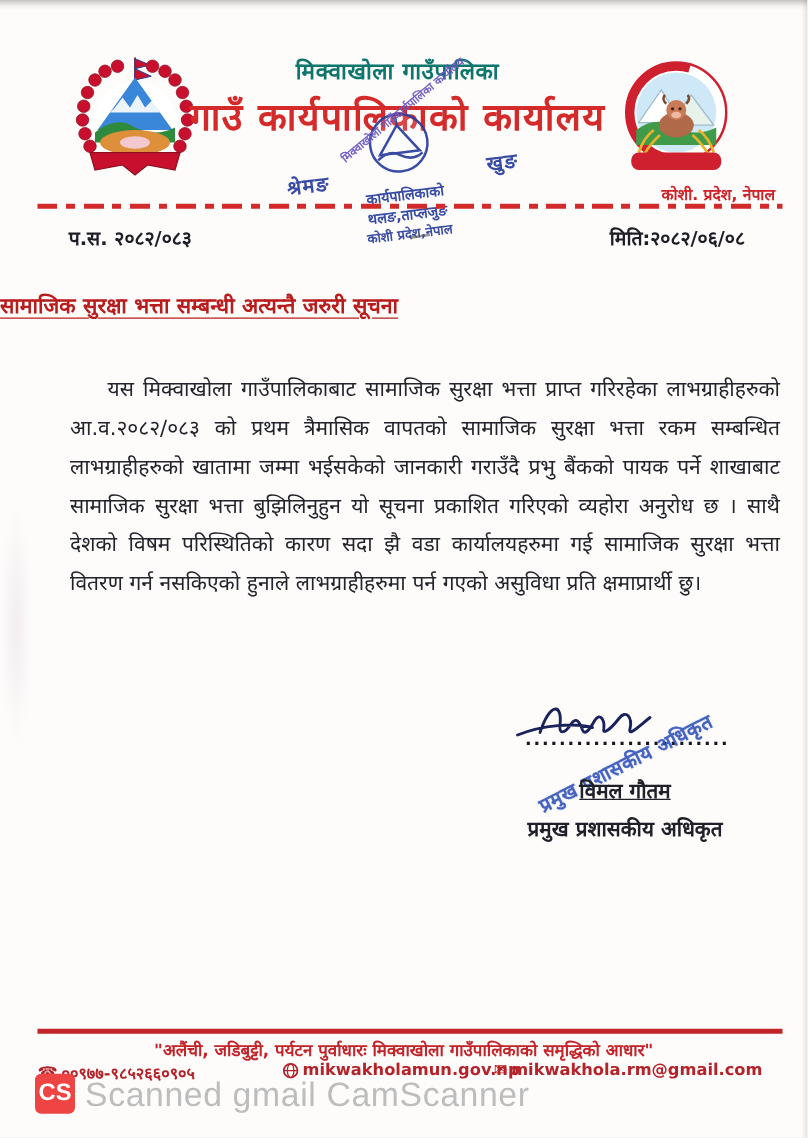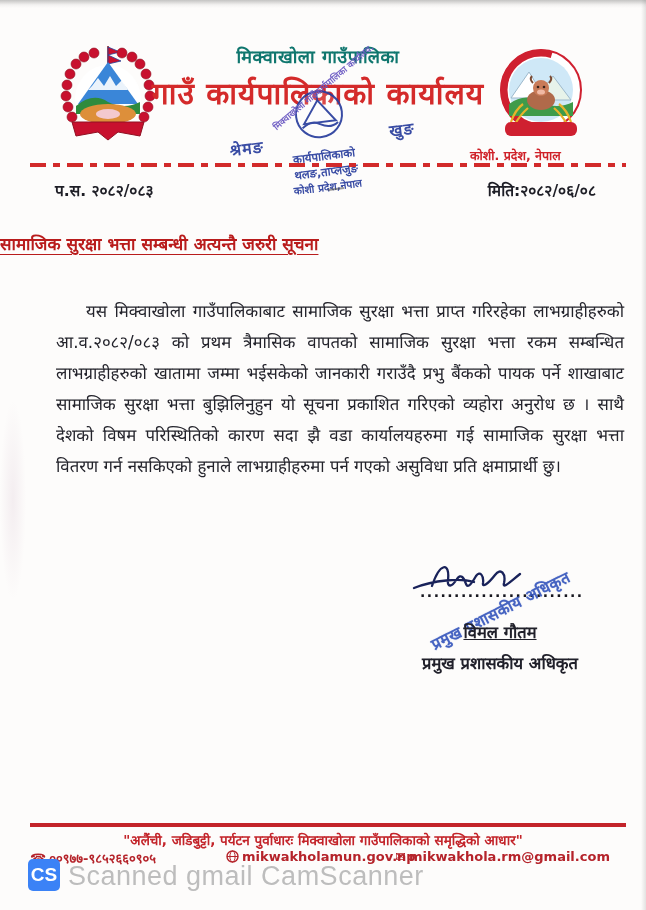--- a/index.html
+++ b/index.html
@@ -20,21 +20,21 @@
   .scan-smudge{position:absolute;left:0;top:400px;width:26px;height:200px;
     background:radial-gradient(closest-side,rgba(200,170,190,.18),transparent);}
 
   
   .muni-name{position:absolute;left:0;right:10px;top:44px;text-align:center;
     color:#0f766e;font-size:18px;font-weight:bold;letter-spacing:.5px;}
   .office-name{position:absolute;left:0;right:10px;top:72px;text-align:center;
     color:#d42a2a;font-size:30px;font-weight:bold;letter-spacing:1px;}
   .emblem-left{position:absolute;left:58px;top:44px;width:100px;height:104px;}
   .logo-right{position:absolute;left:495px;top:46px;width:92px;height:100px;}
-  .province{position:absolute;left:470px;top:147px;width:150px;text-align:left;
+  .province{position:absolute;left:470px;top:147px;width:150px;text-align:right;
     color:#cf2229;font-size:12.5px;font-weight:bold;}
 
   
   .hstamp{position:absolute;left:248px;top:88px;width:150px;height:118px;
     transform:rotate(-7deg);color:#2b3f9e;text-align:center;opacity:.93;}
   .hstamp .emb{display:block;margin:0 auto;}
   .hstamp .arc{position:absolute;left:28px;top:28px;width:130px;
     transform:rotate(-33deg);transform-origin:0 50%;
     font-size:9px;font-weight:bold;color:#6a58c2;white-space:nowrap;}
   .hstamp .big{position:absolute;left:-18px;top:40px;width:186px;
@@ -80,21 +80,21 @@
   .contacts{position:absolute;left:30px;top:849px;width:590px;height:20px;
     color:#b5232a;font-size:13px;font-weight:bold;}
   .contact{position:absolute;top:0;display:flex;align-items:center;gap:3px;white-space:nowrap;}
   .c-phone{left:0;}
   .c-web{left:196px;}
   .c-mail{left:365px;}
   .contact .glyph{font-size:13px;line-height:1;}
 
   
   .cs-badge{position:absolute;left:28px;top:859px;width:32px;height:32px;
-    background:#3b82f6;border-radius:5px;color:#fff;font-weight:bold;font-size:19px;
+    background:#ef4444;border-radius:5px;color:#fff;font-weight:bold;font-size:19px;
     display:flex;align-items:center;justify-content:center;
     font-family:"Liberation Sans",sans-serif;}
   .cs-text{position:absolute;left:68px;top:861px;font-size:27px;color:#bdbdbd;
     font-family:"Liberation Sans",sans-serif;letter-spacing:.5px;}
 </style>
 </head>
 <body>
 
 <div class="page">
 

